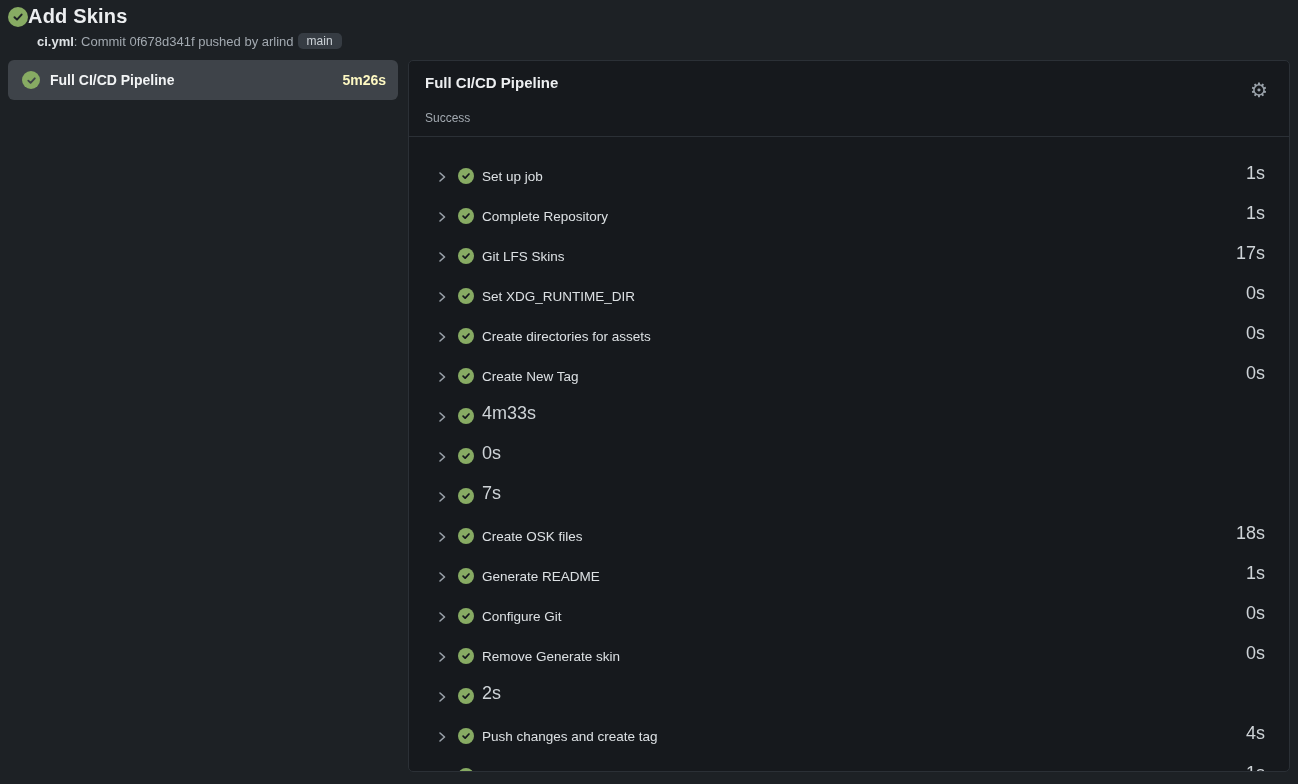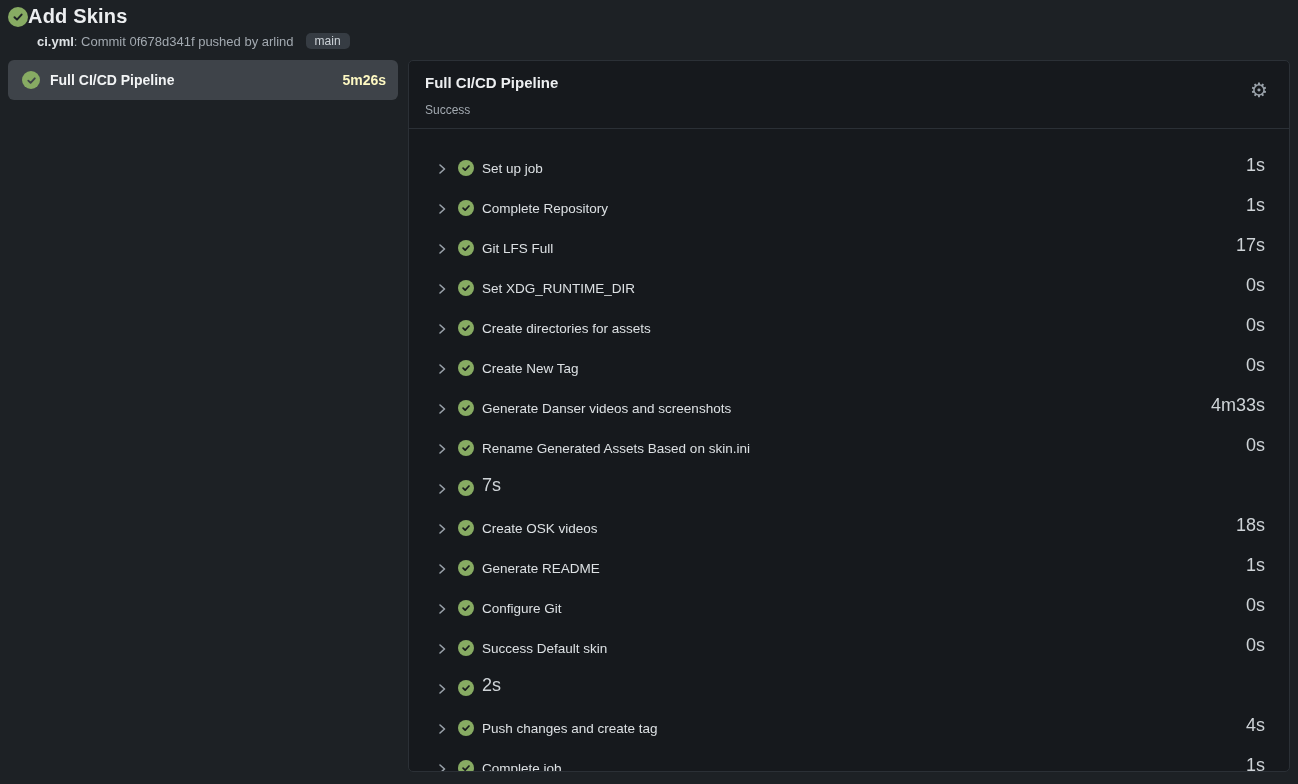--- a/index.html
+++ b/index.html
@@ -27,21 +27,21 @@
   .run-header{position:absolute;left:8px;top:5px;}
   .run-title-row{display:flex;align-items:center;gap:0;}
   .status-circle{
     display:inline-flex;align-items:center;justify-content:center;
     border-radius:50%;background:var(--green);flex:none;
   }
   .status-circle svg{display:block;}
   .run-title{font-size:20px;font-weight:600;color:var(--text);letter-spacing:.2px;}
   .run-subtitle{
     margin-top:5px;margin-left:29px;font-size:13px;color:var(--muted);
-    display:flex;align-items:center;gap:12px;
+    display:flex;align-items:center;gap:4px;
   }
   .run-subtitle b{color:#dfe3e6;font-weight:700;}
   .branch-badge{
     background:var(--badge-bg);color:var(--badge-text);
     font-size:12px;padding:1px 9px;border-radius:5px;line-height:1.2;
     cursor:pointer;
   }
   
   .job-list{position:absolute;left:8px;top:60px;width:390px;}
   .job-item{
@@ -56,21 +56,21 @@
   .run-panel{
     position:absolute;left:408px;top:60px;width:882px;height:712px;
     background:var(--panel-bg);border:1px solid var(--border);border-radius:5px;
     display:flex;flex-direction:column;
   }
   .panel-header{
     position:relative;padding:13px 16px 11px 16px;
     border-bottom:1px solid var(--border);flex:none;
   }
   .panel-title{font-size:15px;font-weight:600;color:var(--text);}
-  .panel-status{font-size:12px;color:var(--muted);margin-top:12px;}
+  .panel-status{font-size:12px;color:var(--muted);margin-top:20px;}
   .gear-button{
     position:absolute;right:18px;top:17px;width:24px;height:24px;
     display:flex;align-items:center;justify-content:center;
     color:#9aa2aa;font-size:20px;cursor:pointer;background:none;border:none;
     line-height:1;
   }
   .step-list{padding-top:7px;overflow:hidden;}
   .step-row{
     height:40px;display:flex;align-items:flex-end;
     padding:0 24px 0 26px;cursor:pointer;
@@ -155,21 +155,21 @@
     <span class="chevron">
       <svg width="12" height="12" viewBox="0 0 12 12">
         <path d="M4 2 L8.5 6 L4 10" fill="none" stroke="currentColor" stroke-width="1.6" stroke-linecap="round" stroke-linejoin="round"></path>
       </svg>
     </span>
     <span class="status-circle" style="width:16px;height:16px;">
       <svg width="10" height="10" viewBox="0 0 12 12">
         <path d="M2.5 6.2 L5 8.6 L9.6 3.6" fill="none" stroke="#16191d" stroke-width="2" stroke-linecap="round" stroke-linejoin="round"></path>
       </svg>
     </span>
-    <span class="step-name">Git LFS Full</span>
+    <span class="step-name">Git LFS Skins</span>
     <span class="step-duration">17s</span>
   </div>
 
   <div class="step-row">
     <span class="chevron">
       <svg width="12" height="12" viewBox="0 0 12 12">
         <path d="M4 2 L8.5 6 L4 10" fill="none" stroke="currentColor" stroke-width="1.6" stroke-linecap="round" stroke-linejoin="round"></path>
       </svg>
     </span>
     <span class="status-circle" style="width:16px;height:16px;">
@@ -215,36 +215,34 @@
     <span class="chevron">
       <svg width="12" height="12" viewBox="0 0 12 12">
         <path d="M4 2 L8.5 6 L4 10" fill="none" stroke="currentColor" stroke-width="1.6" stroke-linecap="round" stroke-linejoin="round"></path>
       </svg>
     </span>
     <span class="status-circle" style="width:16px;height:16px;">
       <svg width="10" height="10" viewBox="0 0 12 12">
         <path d="M2.5 6.2 L5 8.6 L9.6 3.6" fill="none" stroke="#16191d" stroke-width="2" stroke-linecap="round" stroke-linejoin="round"></path>
       </svg>
     </span>
-    <span class="step-name">Generate Danser videos and screenshots</span>
     <span class="step-duration">4m33s</span>
   </div>
 
   <div class="step-row">
     <span class="chevron">
       <svg width="12" height="12" viewBox="0 0 12 12">
         <path d="M4 2 L8.5 6 L4 10" fill="none" stroke="currentColor" stroke-width="1.6" stroke-linecap="round" stroke-linejoin="round"></path>
       </svg>
     </span>
     <span class="status-circle" style="width:16px;height:16px;">
       <svg width="10" height="10" viewBox="0 0 12 12">
         <path d="M2.5 6.2 L5 8.6 L9.6 3.6" fill="none" stroke="#16191d" stroke-width="2" stroke-linecap="round" stroke-linejoin="round"></path>
       </svg>
     </span>
-    <span class="step-name">Rename Generated Assets Based on skin.ini</span>
     <span class="step-duration">0s</span>
   </div>
 
   <div class="step-row">
     <span class="chevron">
       <svg width="12" height="12" viewBox="0 0 12 12">
         <path d="M4 2 L8.5 6 L4 10" fill="none" stroke="currentColor" stroke-width="1.6" stroke-linecap="round" stroke-linejoin="round"></path>
       </svg>
     </span>
     <span class="status-circle" style="width:16px;height:16px;">
@@ -259,21 +257,21 @@
     <span class="chevron">
       <svg width="12" height="12" viewBox="0 0 12 12">
         <path d="M4 2 L8.5 6 L4 10" fill="none" stroke="currentColor" stroke-width="1.6" stroke-linecap="round" stroke-linejoin="round"></path>
       </svg>
     </span>
     <span class="status-circle" style="width:16px;height:16px;">
       <svg width="10" height="10" viewBox="0 0 12 12">
         <path d="M2.5 6.2 L5 8.6 L9.6 3.6" fill="none" stroke="#16191d" stroke-width="2" stroke-linecap="round" stroke-linejoin="round"></path>
       </svg>
     </span>
-    <span class="step-name">Create OSK videos</span>
+    <span class="step-name">Create OSK files</span>
     <span class="step-duration">18s</span>
   </div>
 
   <div class="step-row">
     <span class="chevron">
       <svg width="12" height="12" viewBox="0 0 12 12">
         <path d="M4 2 L8.5 6 L4 10" fill="none" stroke="currentColor" stroke-width="1.6" stroke-linecap="round" stroke-linejoin="round"></path>
       </svg>
     </span>
     <span class="status-circle" style="width:16px;height:16px;">
@@ -304,21 +302,21 @@
     <span class="chevron">
       <svg width="12" height="12" viewBox="0 0 12 12">
         <path d="M4 2 L8.5 6 L4 10" fill="none" stroke="currentColor" stroke-width="1.6" stroke-linecap="round" stroke-linejoin="round"></path>
       </svg>
     </span>
     <span class="status-circle" style="width:16px;height:16px;">
       <svg width="10" height="10" viewBox="0 0 12 12">
         <path d="M2.5 6.2 L5 8.6 L9.6 3.6" fill="none" stroke="#16191d" stroke-width="2" stroke-linecap="round" stroke-linejoin="round"></path>
       </svg>
     </span>
-    <span class="step-name">Success Default skin</span>
+    <span class="step-name">Remove Generate skin</span>
     <span class="step-duration">0s</span>
   </div>
 
   <div class="step-row">
     <span class="chevron">
       <svg width="12" height="12" viewBox="0 0 12 12">
         <path d="M4 2 L8.5 6 L4 10" fill="none" stroke="currentColor" stroke-width="1.6" stroke-linecap="round" stroke-linejoin="round"></path>
       </svg>
     </span>
     <span class="status-circle" style="width:16px;height:16px;">

